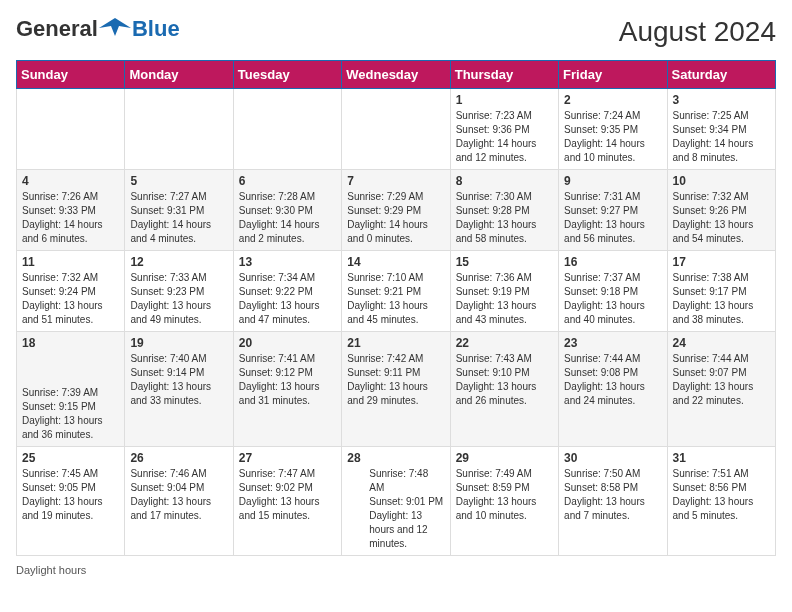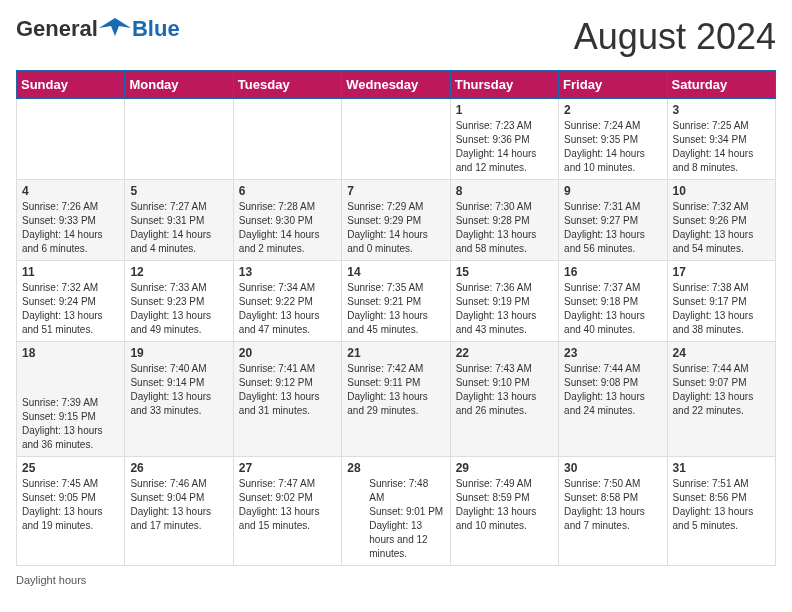--- a/index.html
+++ b/index.html
@@ -27,21 +27,21 @@
       font-size: 22px;
       font-weight: bold;
       color: #333;
     }
     .logo-general { color: #333; }
     .logo-blue { color: #1a6ab1; }
     .title-block {
       text-align: right;
     }
     .main-title {
-      font-size: 36px;
+      font-size: 28px;
       font-weight: normal;
       color: #333;
     }
     .subtitle {
       font-size: 16px;
       color: #555;
     }
     .calendar {
       width: 100%;
       border-collapse: collapse;
@@ -201,21 +201,21 @@
 Daylight: 13 hours and 49 minutes.</div>
         </td>
         <td>
           <div class="day-number">13</div>
           <div class="day-info" style="white-space: pre-line;">Sunrise: 7:34 AM
 Sunset: 9:22 PM
 Daylight: 13 hours and 47 minutes.</div>
         </td>
         <td>
           <div class="day-number">14</div>
-          <div class="day-info" style="white-space: pre-line;">Sunrise: 7:35 AM
+          <div class="day-info" style="white-space: pre-line;">Sunrise: 7:10 AM
 Sunset: 9:21 PM
 Daylight: 13 hours and 45 minutes.</div>
         </td>
         <td>
           <div class="day-number">15</div>
           <div class="day-info" style="white-space: pre-line;">Sunrise: 7:36 AM
 Sunset: 9:19 PM
 Daylight: 13 hours and 43 minutes.</div>
         </td>
         <td>

